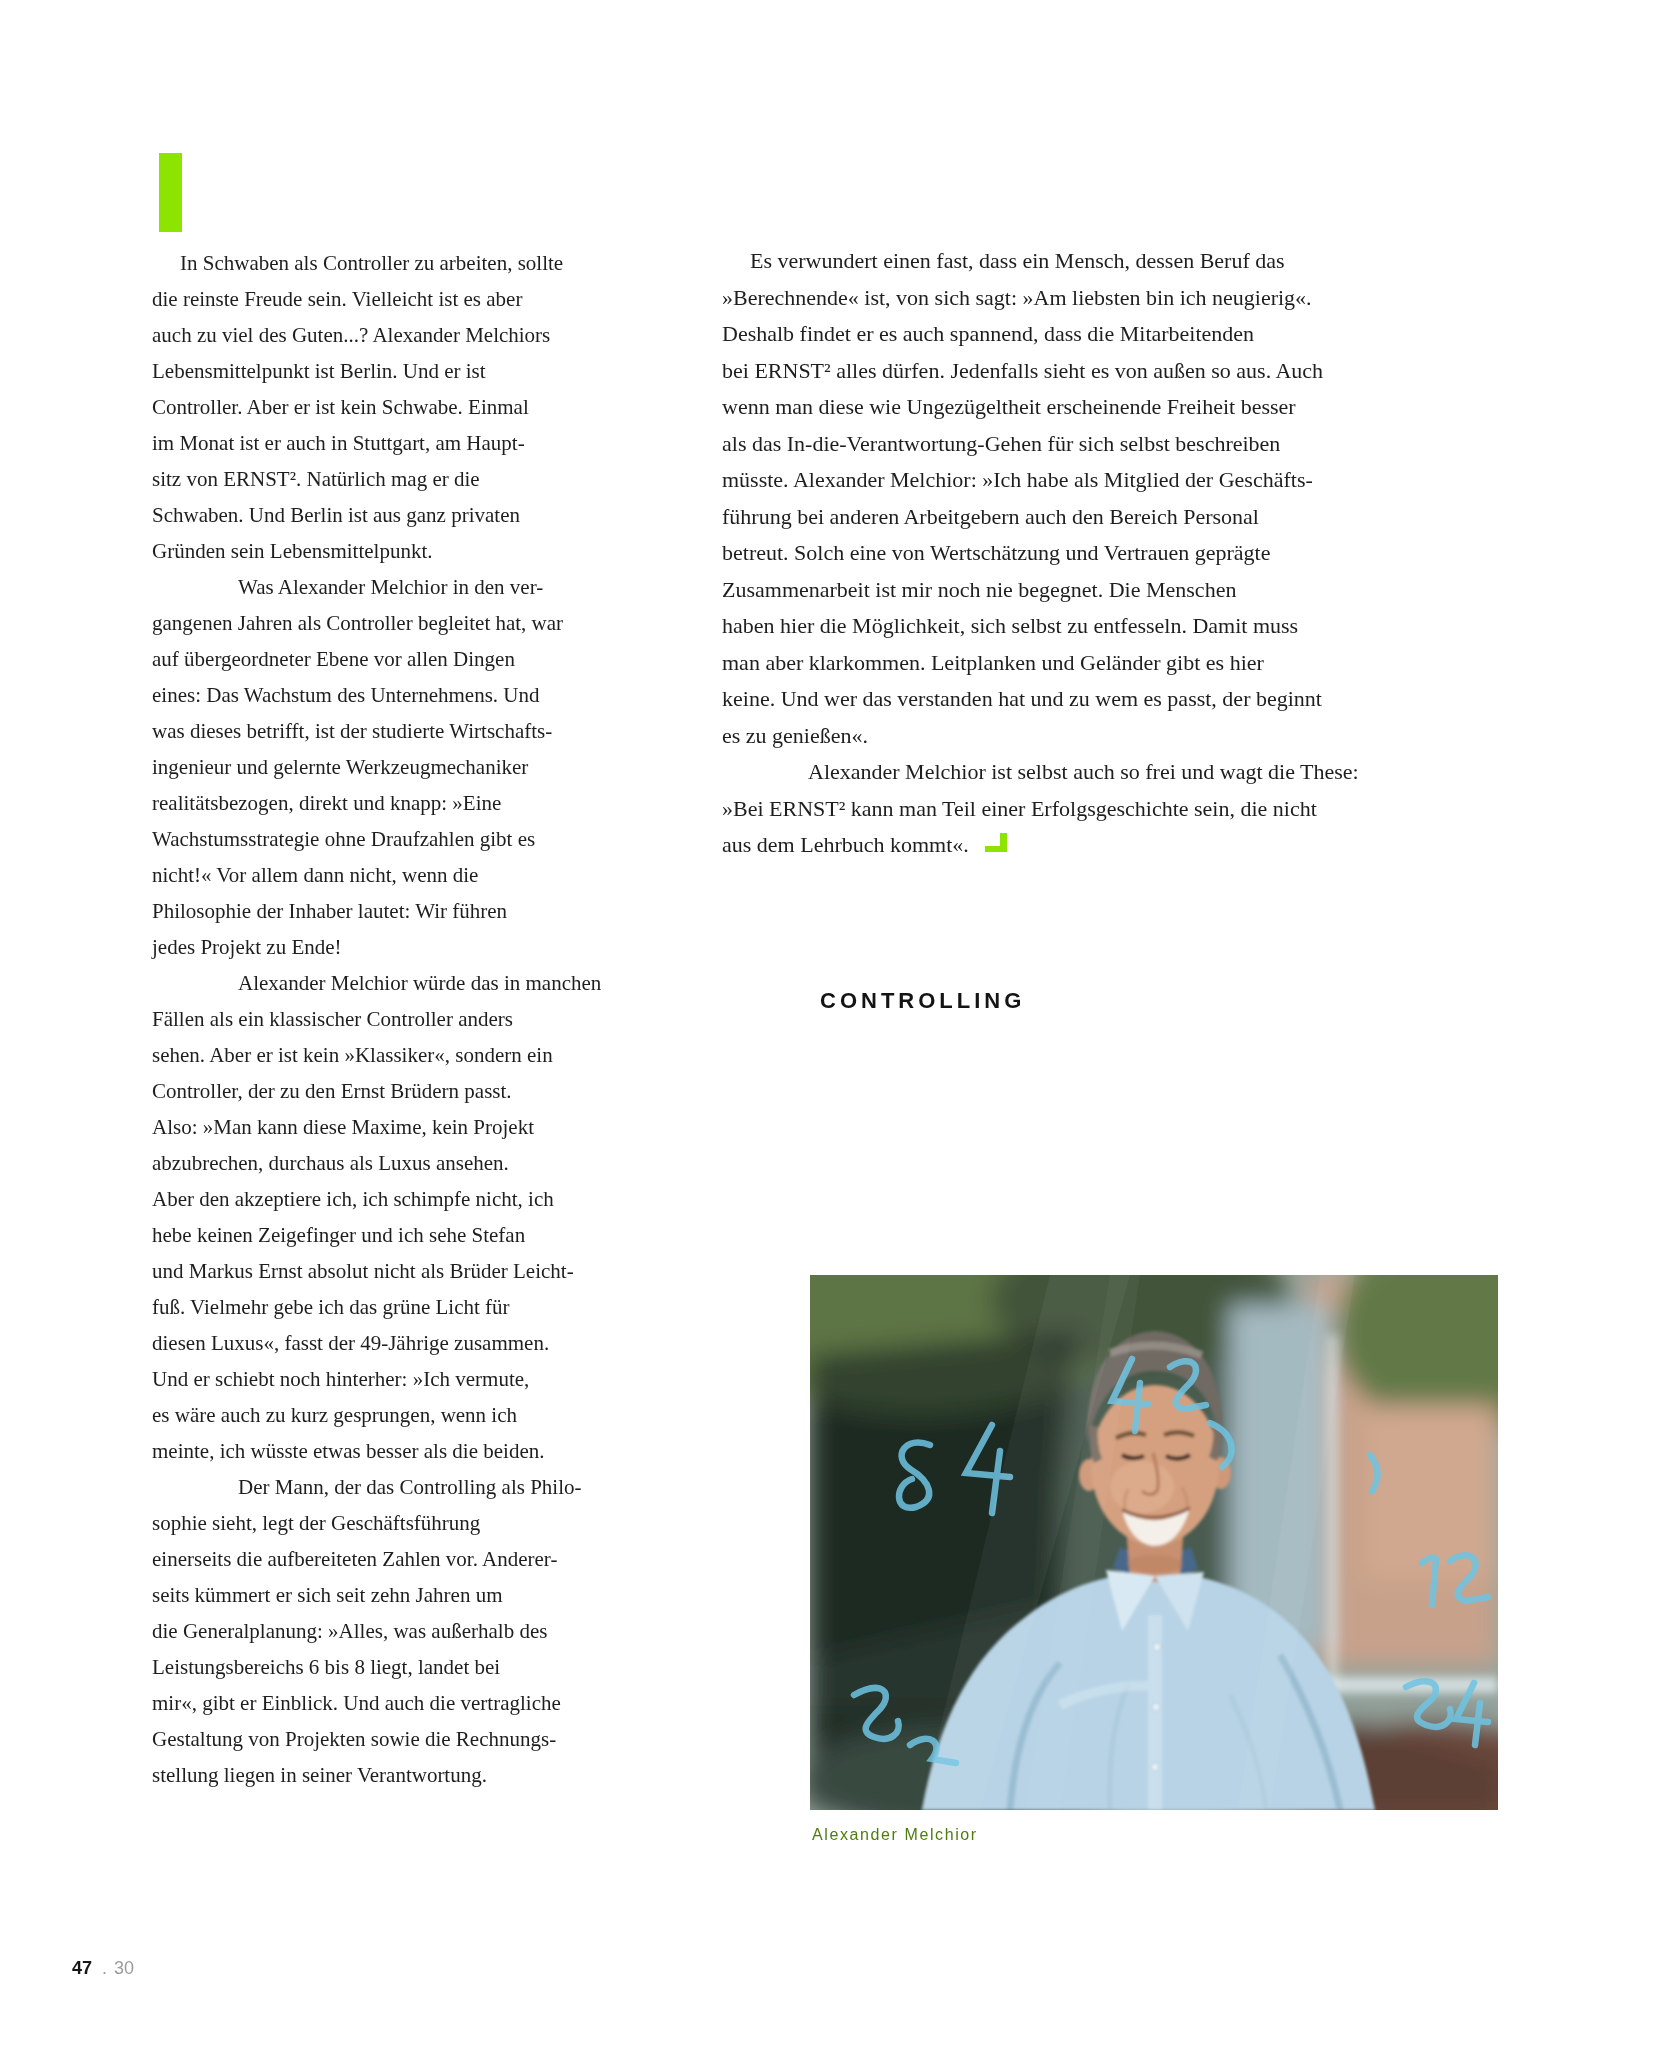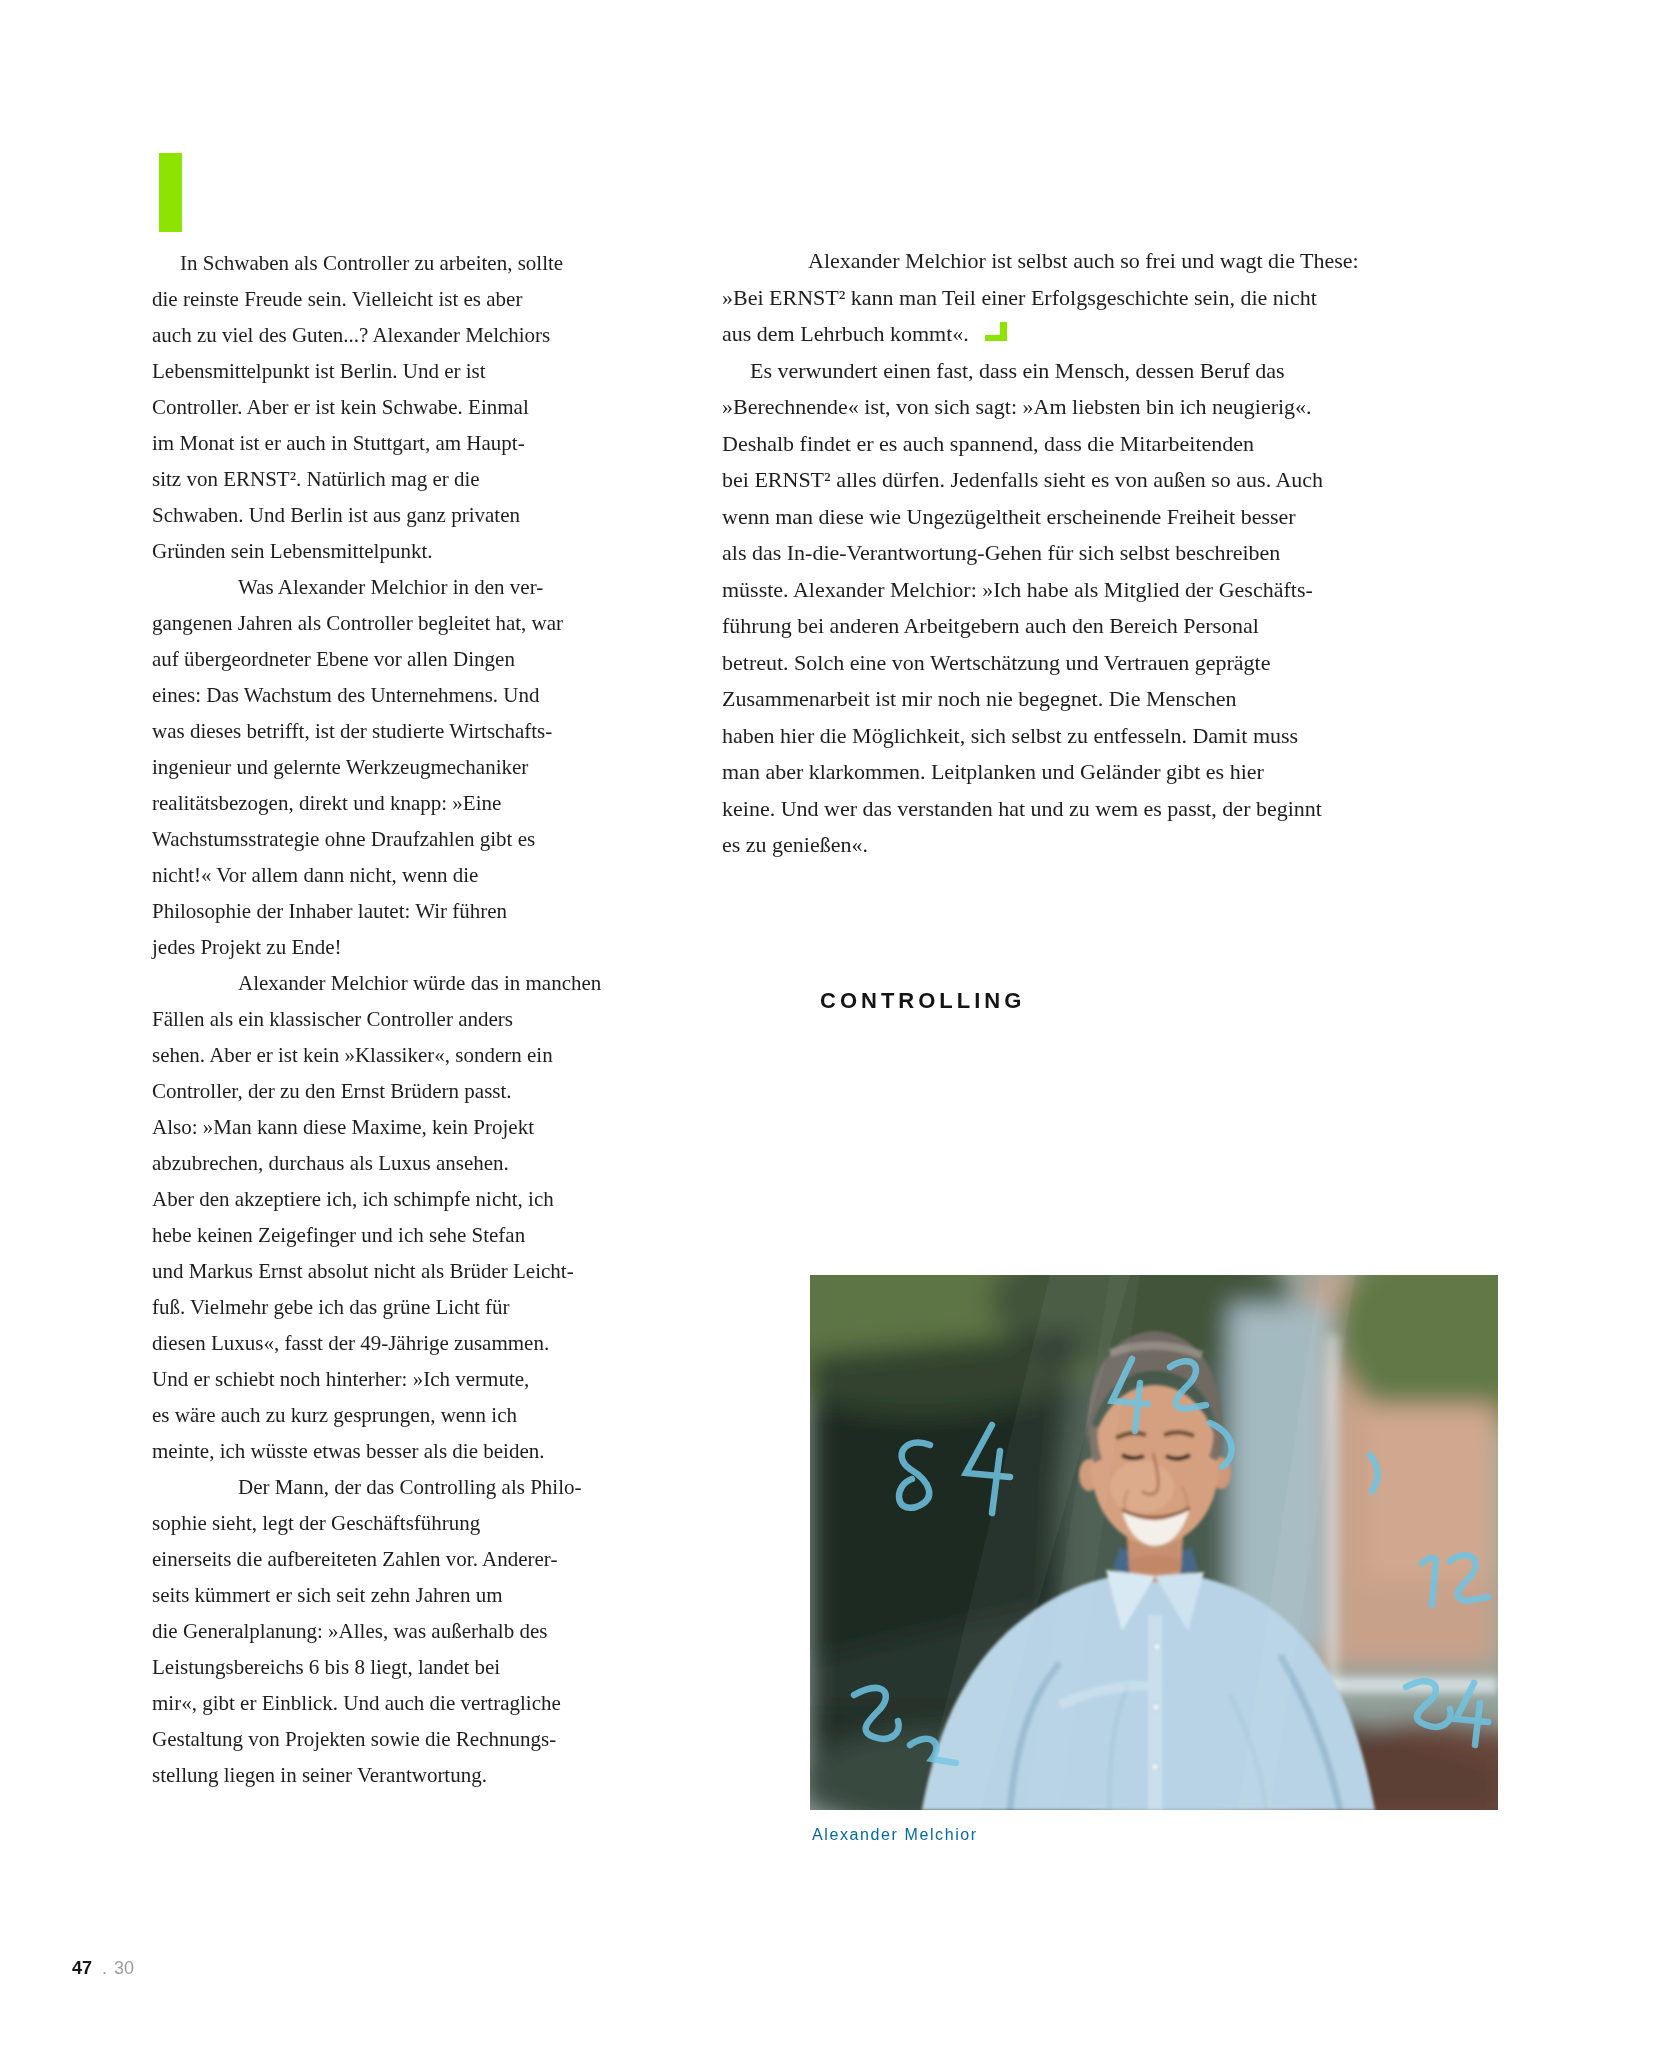--- a/index.html
+++ b/index.html
@@ -45,21 +45,21 @@
     white-space:pre-line;
   }
   .photo{
     position:absolute;left:810px;top:1275px;width:688px;height:535px;
     overflow:hidden;background:#7e8d86;
   }
   .photo svg{display:block;width:100%;height:100%;}
   .caption{
     position:absolute;left:812px;top:1826px;
     font-family:"Liberation Sans", sans-serif;
-    font-size:16px;letter-spacing:1.6px;color:#0369a1;
+    font-size:16px;letter-spacing:1.6px;color:#4d7c0f;
   }
   .footer{
     position:absolute;left:72px;top:1958px;
     font-family:"Liberation Sans", sans-serif;
     font-size:18px;color:#9b9b9b;
   }
   .footer .pg-current{font-weight:700;color:#161616;}
   .footer .pg-sep{margin:0 7px 0 10px;color:#9b9b9b;}
   .footer .pg-next{color:#9b9b9b;}
 </style>
@@ -110,37 +110,37 @@
 einerseits die aufbereiteten Zahlen vor. Anderer-
 seits kümmert er sich seit zehn Jahren um
 die Generalplanung: »Alles, was außerhalb des
 Leistungsbereichs 6 bis 8 liegt, landet bei
 mir«, gibt er Einblick. Und auch die vertragliche
 Gestaltung von Projekten sowie die Rechnungs-
 stellung liegen in seiner Verantwortung.</span></p>
     </div>
 
   <div class="col col-right">
-      <p class="para indent"><span class="lines">Alexander Melchior ist selbst auch so frei und wagt die These:
-»Bei ERNST² kann man Teil einer Erfolgsgeschichte sein, die nicht
-aus dem Lehrbuch kommt«.</span><span class="endmark" style="border-right-color: rgb(140, 228, 0); border-bottom-color: rgb(140, 228, 0);"></span></p>
       <p class="para"><span class="lines">Es verwundert einen fast, dass ein Mensch, dessen Beruf das
 »Berechnende« ist, von sich sagt: »Am liebsten bin ich neugierig«.
 Deshalb findet er es auch spannend, dass die Mitarbeitenden
 bei ERNST² alles dürfen. Jedenfalls sieht es von außen so aus. Auch
 wenn man diese wie Ungezügeltheit erscheinende Freiheit besser
 als das In-die-Verantwortung-Gehen für sich selbst beschreiben
 müsste. Alexander Melchior: »Ich habe als Mitglied der Geschäfts-
 führung bei anderen Arbeitgebern auch den Bereich Personal
 betreut. Solch eine von Wertschätzung und Vertrauen geprägte
 Zusammenarbeit ist mir noch nie begegnet. Die Menschen
 haben hier die Möglichkeit, sich selbst zu entfesseln. Damit muss
 man aber klarkommen. Leitplanken und Geländer gibt es hier
 keine. Und wer das verstanden hat und zu wem es passt, der beginnt
 es zu genießen«.</span></p>
+      <p class="para indent"><span class="lines">Alexander Melchior ist selbst auch so frei und wagt die These:
+»Bei ERNST² kann man Teil einer Erfolgsgeschichte sein, die nicht
+aus dem Lehrbuch kommt«.</span><span class="endmark" style="border-right-color: rgb(140, 228, 0); border-bottom-color: rgb(140, 228, 0);"></span></p>
     </div>
 
   <div class="kicker">CONTROLLING</div>
 
 
   <div class="photo">
     <svg viewBox="0 0 688 535" preserveAspectRatio="none">
       <defs>
         <filter id="blurBg" x="-30%" y="-30%" width="160%" height="160%">
             <feGaussianBlur stdDeviation="12"></feGaussianBlur>

